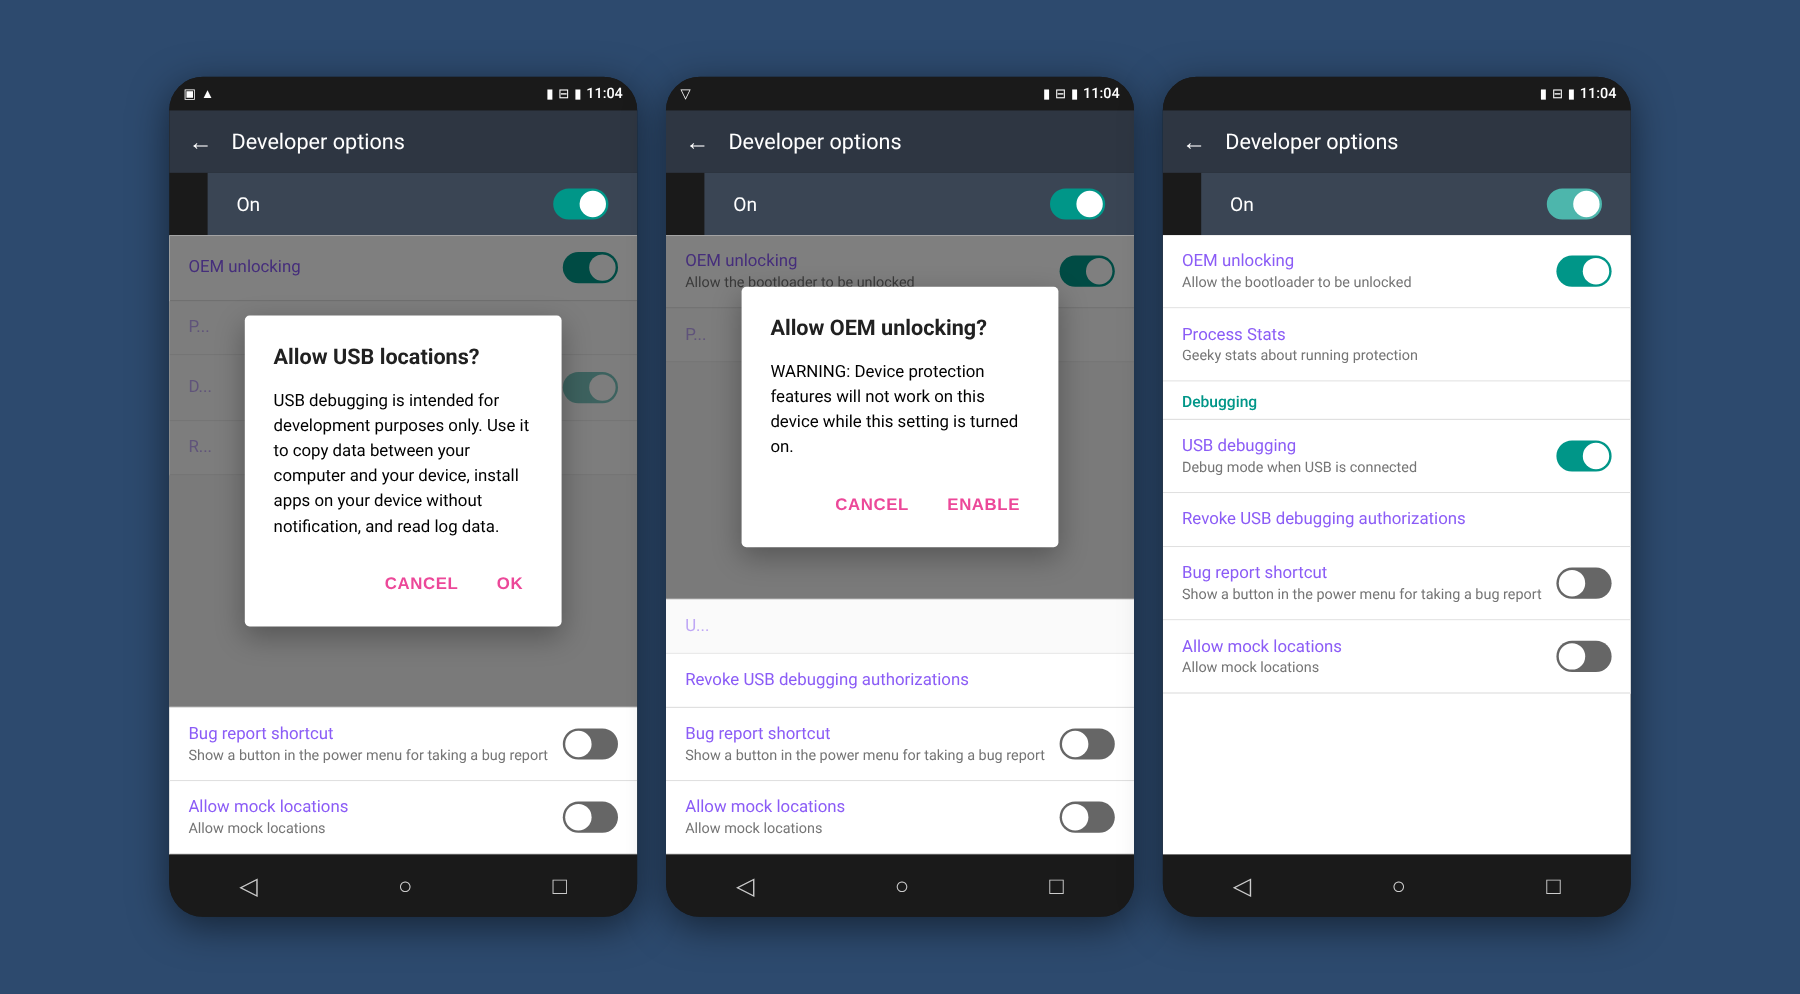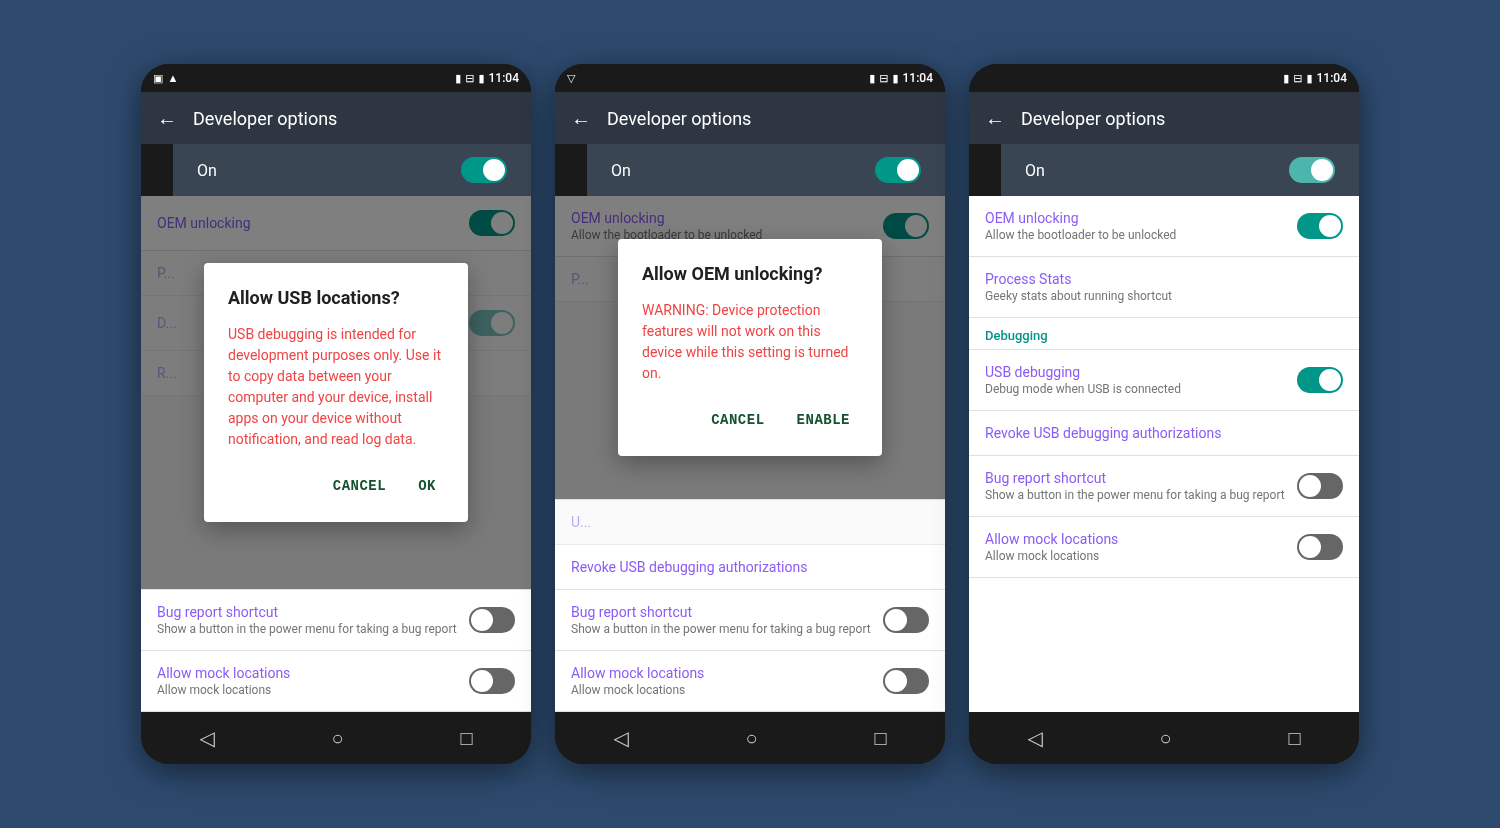--- a/index.html
+++ b/index.html
@@ -209,39 +209,38 @@
       box-shadow: 0 8px 24px rgba(0,0,0,0.3);
     }
     .dialog-title {
       font-size: 18px;
       font-weight: 700;
       color: #212121;
       margin-bottom: 16px;
     }
     .dialog-body {
       font-size: 14px;
-      color: #ef4444;
+      color: #000000;
       line-height: 1.5;
       margin-bottom: 24px;
     }
     .dialog-actions {
       display: flex;
       justify-content: flex-end;
       gap: 16px;
     }
     .dialog-btn {
       font-size: 14px;
       font-weight: 700;
-      color: #14532d;
+      color: #ec4899;
       background: none;
       border: none;
       cursor: pointer;
       padding: 4px 8px;
       letter-spacing: 0.5px;
-      font-family: Liberation Mono, monospace;
     }
 
     
     .phone-frame.white-bg .settings-list {
       background: #fff;
     }
   </style>
 </head>
 <body>
 
@@ -429,21 +428,21 @@
     <div class="setting-item">
       <div class="setting-text">
         <div class="setting-title">OEM unlocking</div>
         <div class="setting-desc">Allow the bootloader to be unlocked</div>
       </div>
       <div class="toggle on"></div>
     </div>
     <div class="setting-item">
       <div class="setting-text">
         <div class="setting-title">Process Stats</div>
-        <div class="setting-desc">Geeky stats about running shortcut</div>
+        <div class="setting-desc">Geeky stats about running protection</div>
       </div>
     </div>
     <div class="section-header">Debugging</div>
     <div class="setting-item">
       <div class="setting-text">
         <div class="setting-title">USB debugging</div>
         <div class="setting-desc">Debug mode when USB is connected</div>
       </div>
       <div class="toggle on"></div>
     </div>

